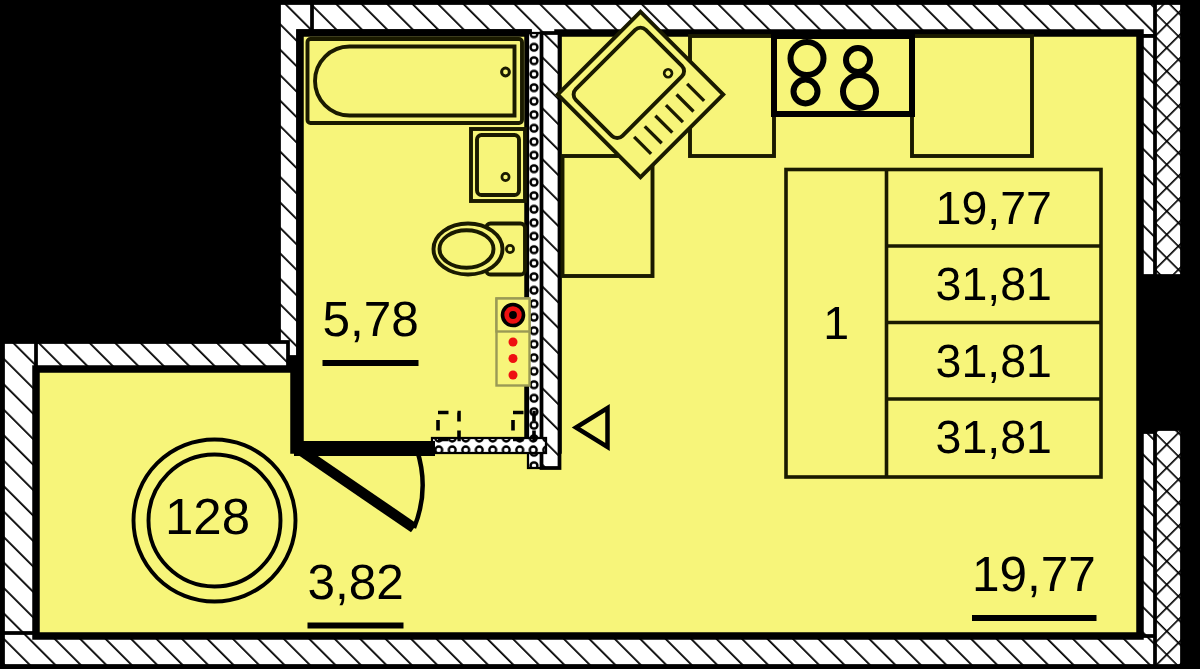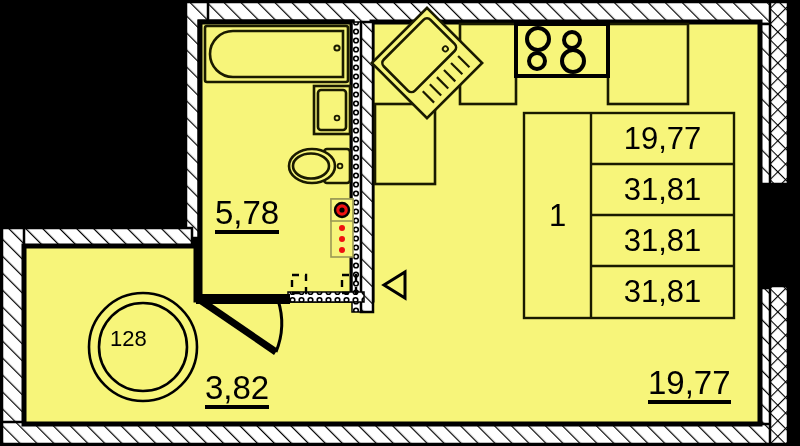--- a/index.html
+++ b/index.html
@@ -16,24 +16,24 @@
     position:absolute;
     font-family:"Liberation Sans", sans-serif;
     color:#000;
     white-space:nowrap;
     line-height:1;
   }
   .area-label{
     font-size:33px;
     letter-spacing:0px;
     border-bottom:4px solid #000;
-    padding-bottom:1px;
+    padding-bottom:11px;
   }
   .apt-num{
-    font-size:22px;
+    font-size:34px;
   }
   .tbl-cell{
     position:absolute;
     display:flex;align-items:center;justify-content:center;
     font-size:31px;color:#000;
     font-family:"Liberation Sans", sans-serif;
   }
 </style>
 </head>
 <body>

